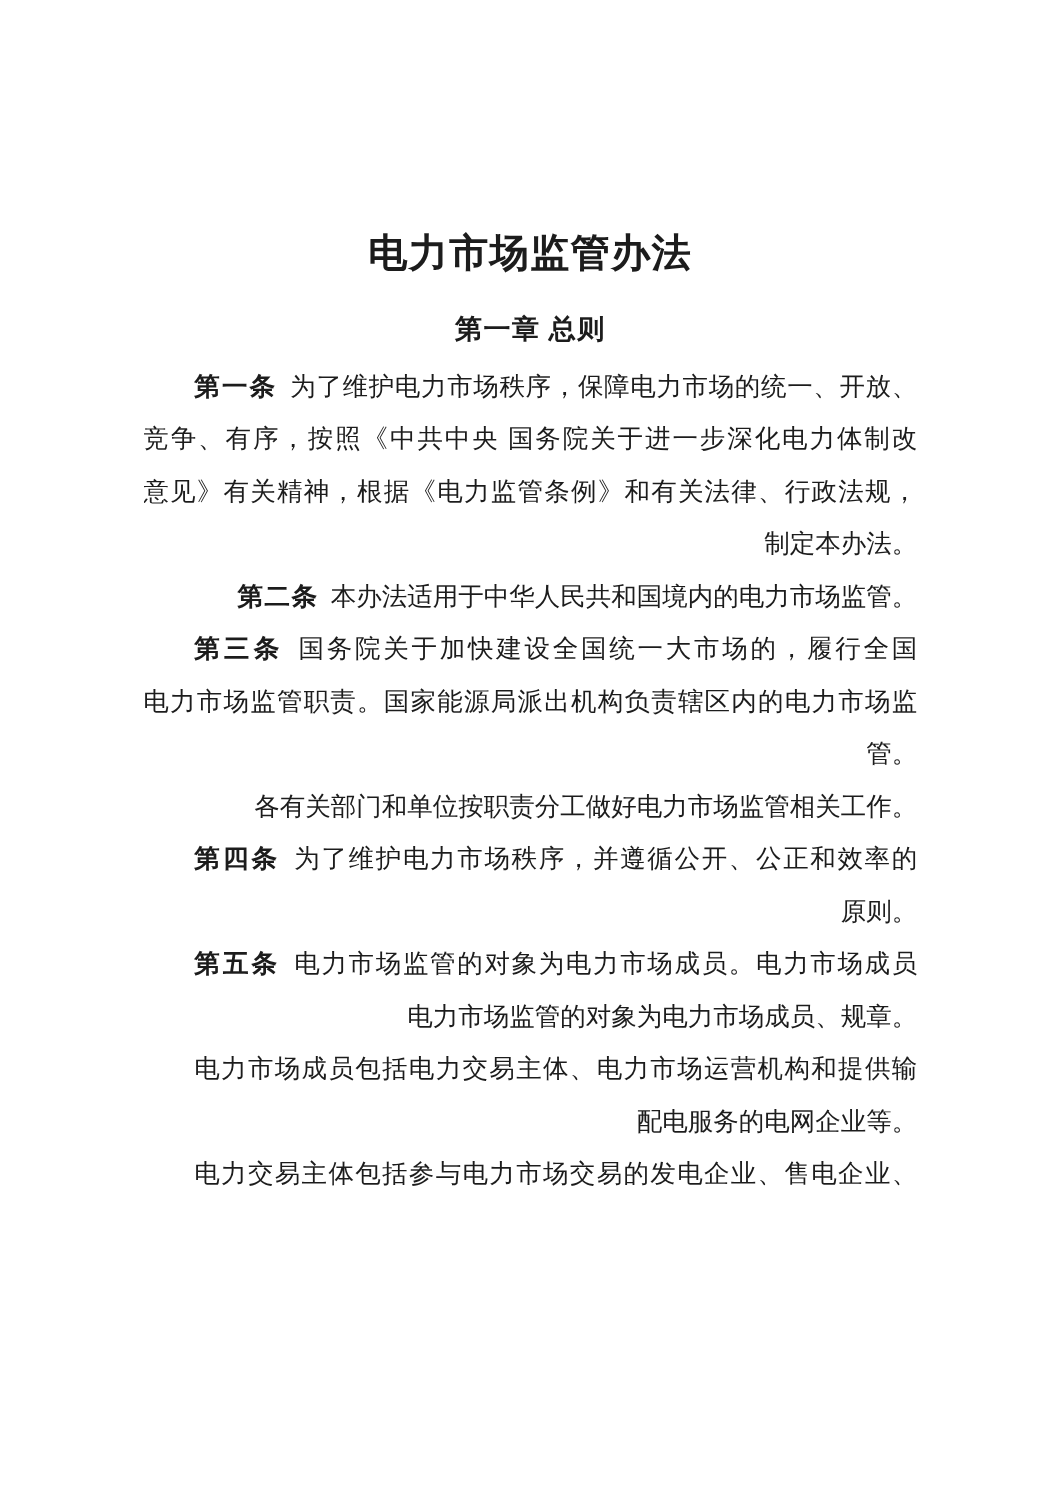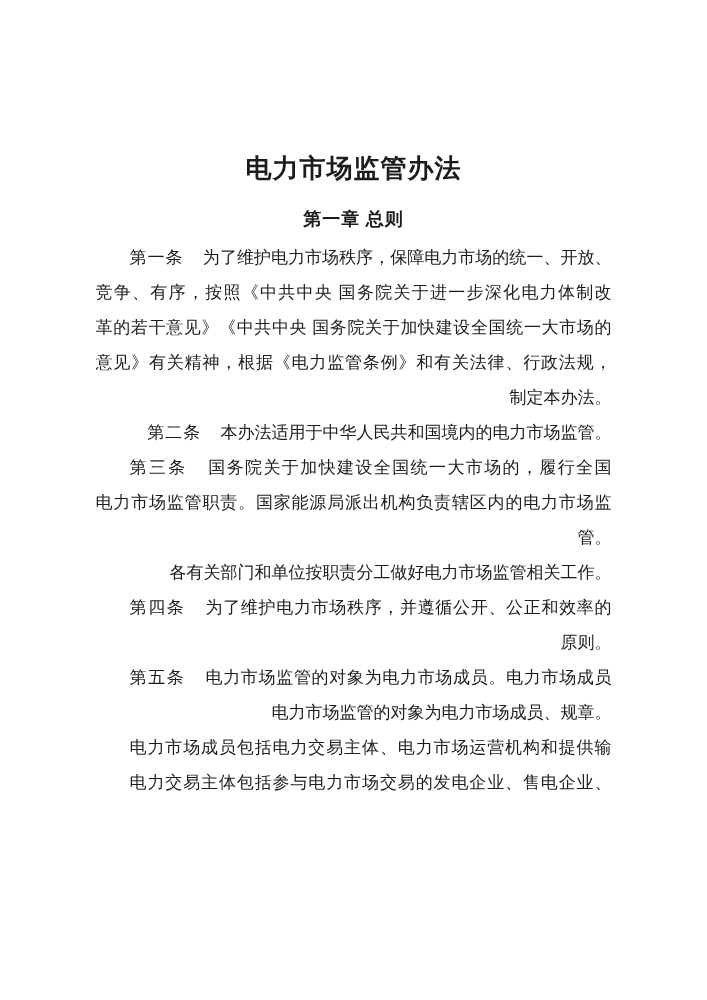--- a/index.html
+++ b/index.html
@@ -46,41 +46,40 @@
   }
   .line.fill {
     text-align: justify;
     text-align-last: justify;
     -moz-text-align-last: justify;
   }
   .line.indent {
     text-indent: 34px;
   }
   .article-label {
-    font-weight: 400;
-    margin-right: 15px;
+    font-weight: 700;
+    margin-right: 4px;
     letter-spacing: 1px;
   }
   .para { margin: 0; padding: 0; }
 </style>
 </head>
 <body>
 
 <div class="page">
 
   <div class="doc-title">电力市场监管办法</div>
 
   <div class="chapter-heading">第一章 总则</div>
 
   <div class="doc-body">
 
     <div class="para">
       <div class="line fill indent"><span class="article-label">第一条</span><span> 为了维护电力市场秩序，保障电力市场的统一、开放、</span></div>
       <div class="line fill"><span>竞争、有序，按照《中共中央 国务院关于进一步深化电力体制改</span></div>
-      <div class="line fill"><span>革的若干意见》《中共中央 国务院关于加快建设全国统一大市场的</span></div>
       <div class="line fill"><span>意见》有关精神，根据《电力监管条例》和有关法律、行政法规，</span></div>
       <div class="line"><span>制定本办法。</span></div>
     </div>
 
     <div class="para">
       <div class="line indent"><span class="article-label">第二条</span><span> 本办法适用于中华人民共和国境内的电力市场监管。</span></div>
     </div>
 
     <div class="para">
       <div class="line fill indent"><span class="article-label">第三条</span><span> 国务院关于加快建设全国统一大市场的，履行全国</span></div>
@@ -97,20 +96,21 @@
       <div class="line"><span>原则。</span></div>
     </div>
 
     <div class="para">
       <div class="line fill indent"><span class="article-label">第五条</span><span> 电力市场监管的对象为电力市场成员。电力市场成员</span></div>
       <div class="line"><span>电力市场监管的对象为电力市场成员、规章。</span></div>
     </div>
 
     <div class="para">
       <div class="line fill indent"><span>电力市场成员包括电力交易主体、电力市场运营机构和提供输</span></div>
+      <div class="line"><span>配电服务的电网企业等。</span></div>
     </div>
 
     <div class="para">
       <div class="line fill indent"><span>电力交易主体包括参与电力市场交易的发电企业、售电企业、</span></div>
     </div>
 
   </div>
 </div>
 
 </body></html>

